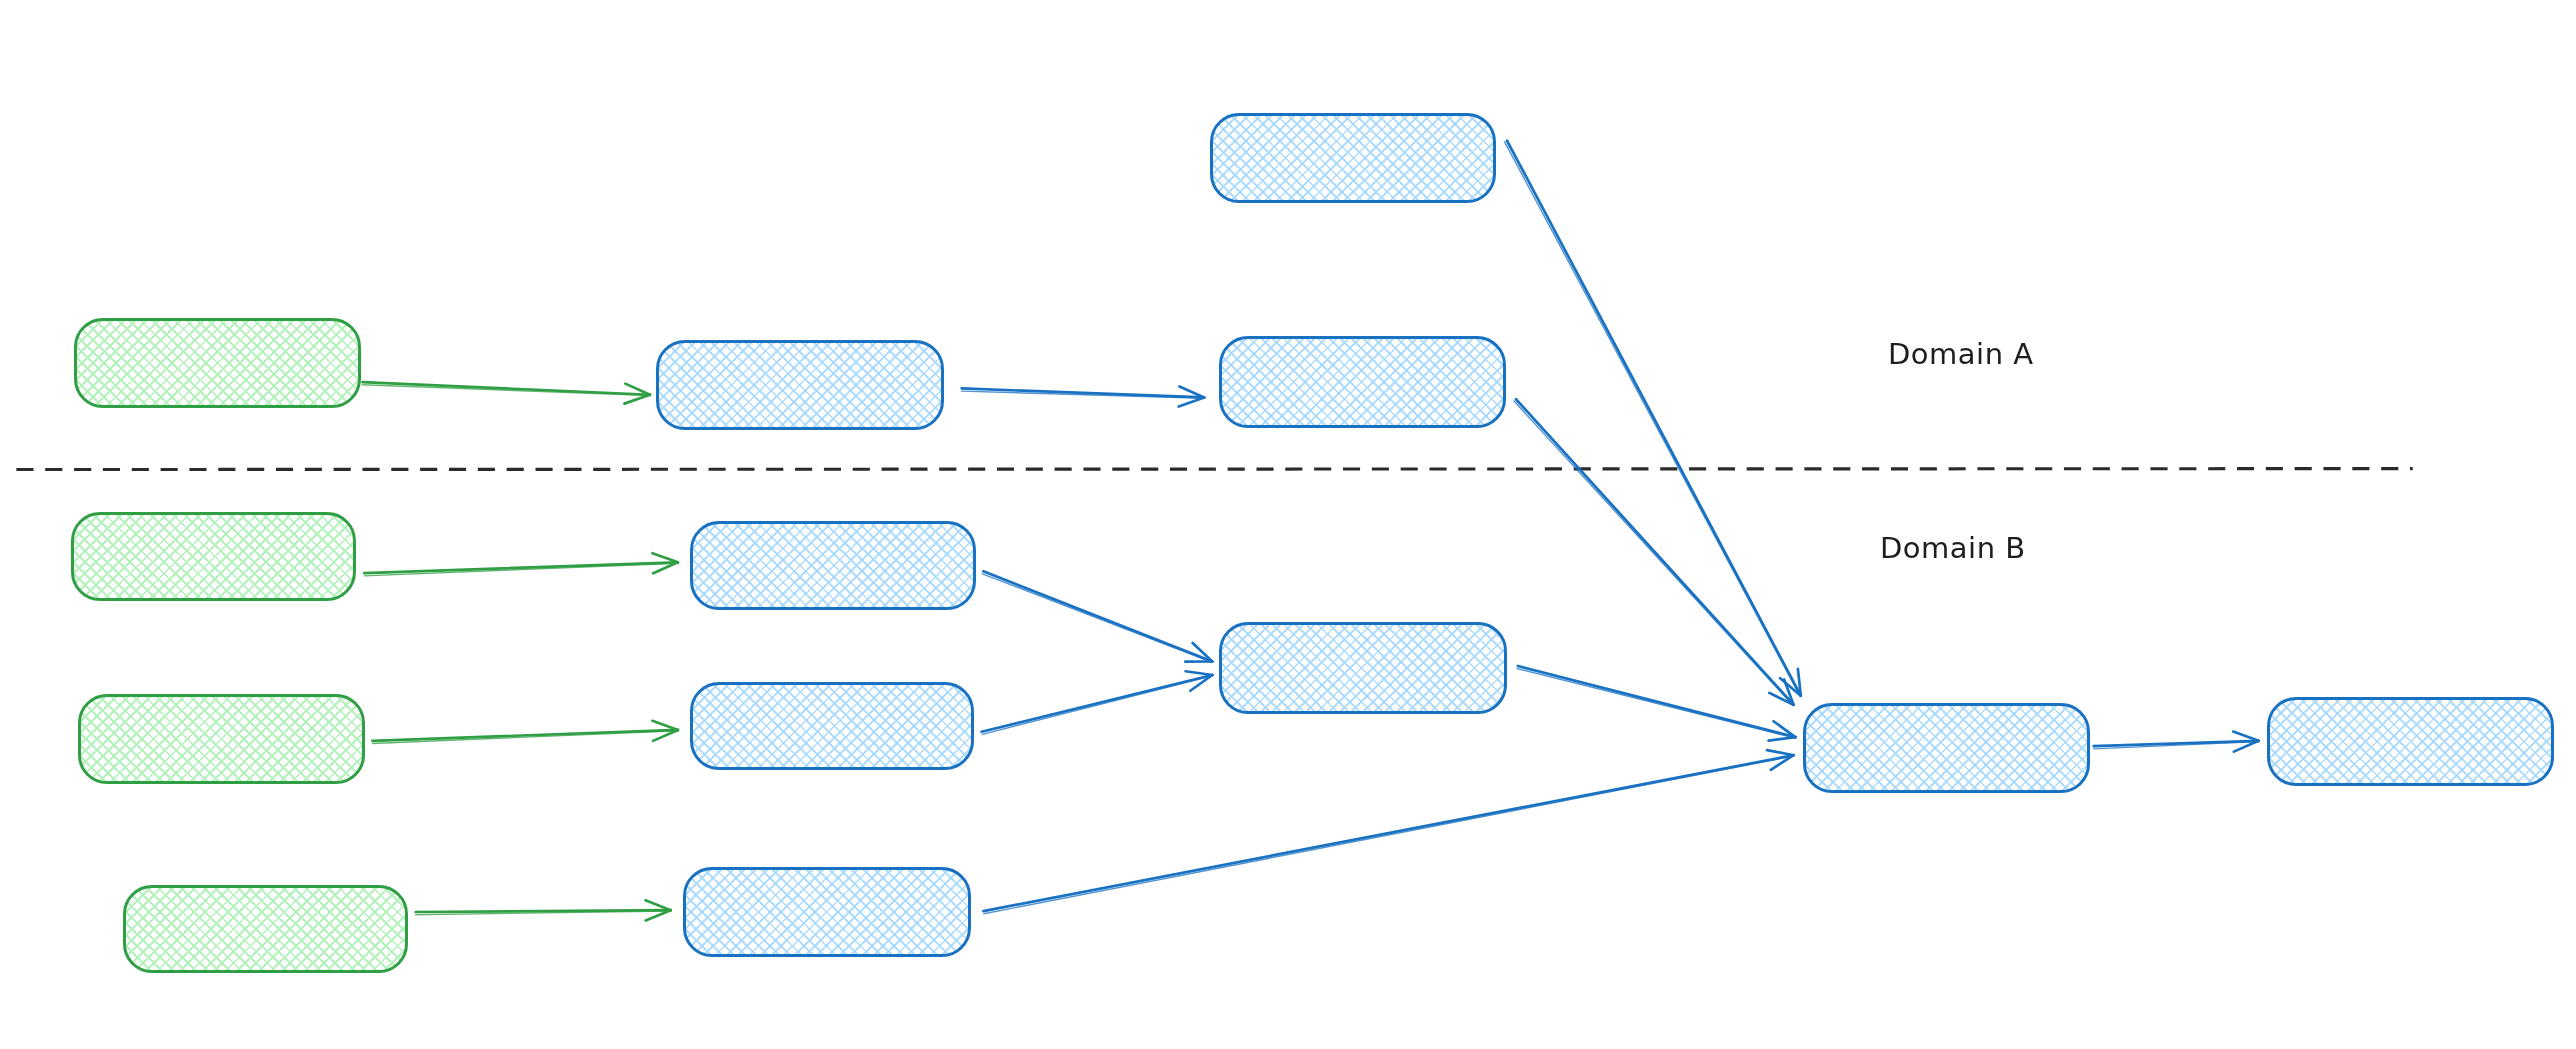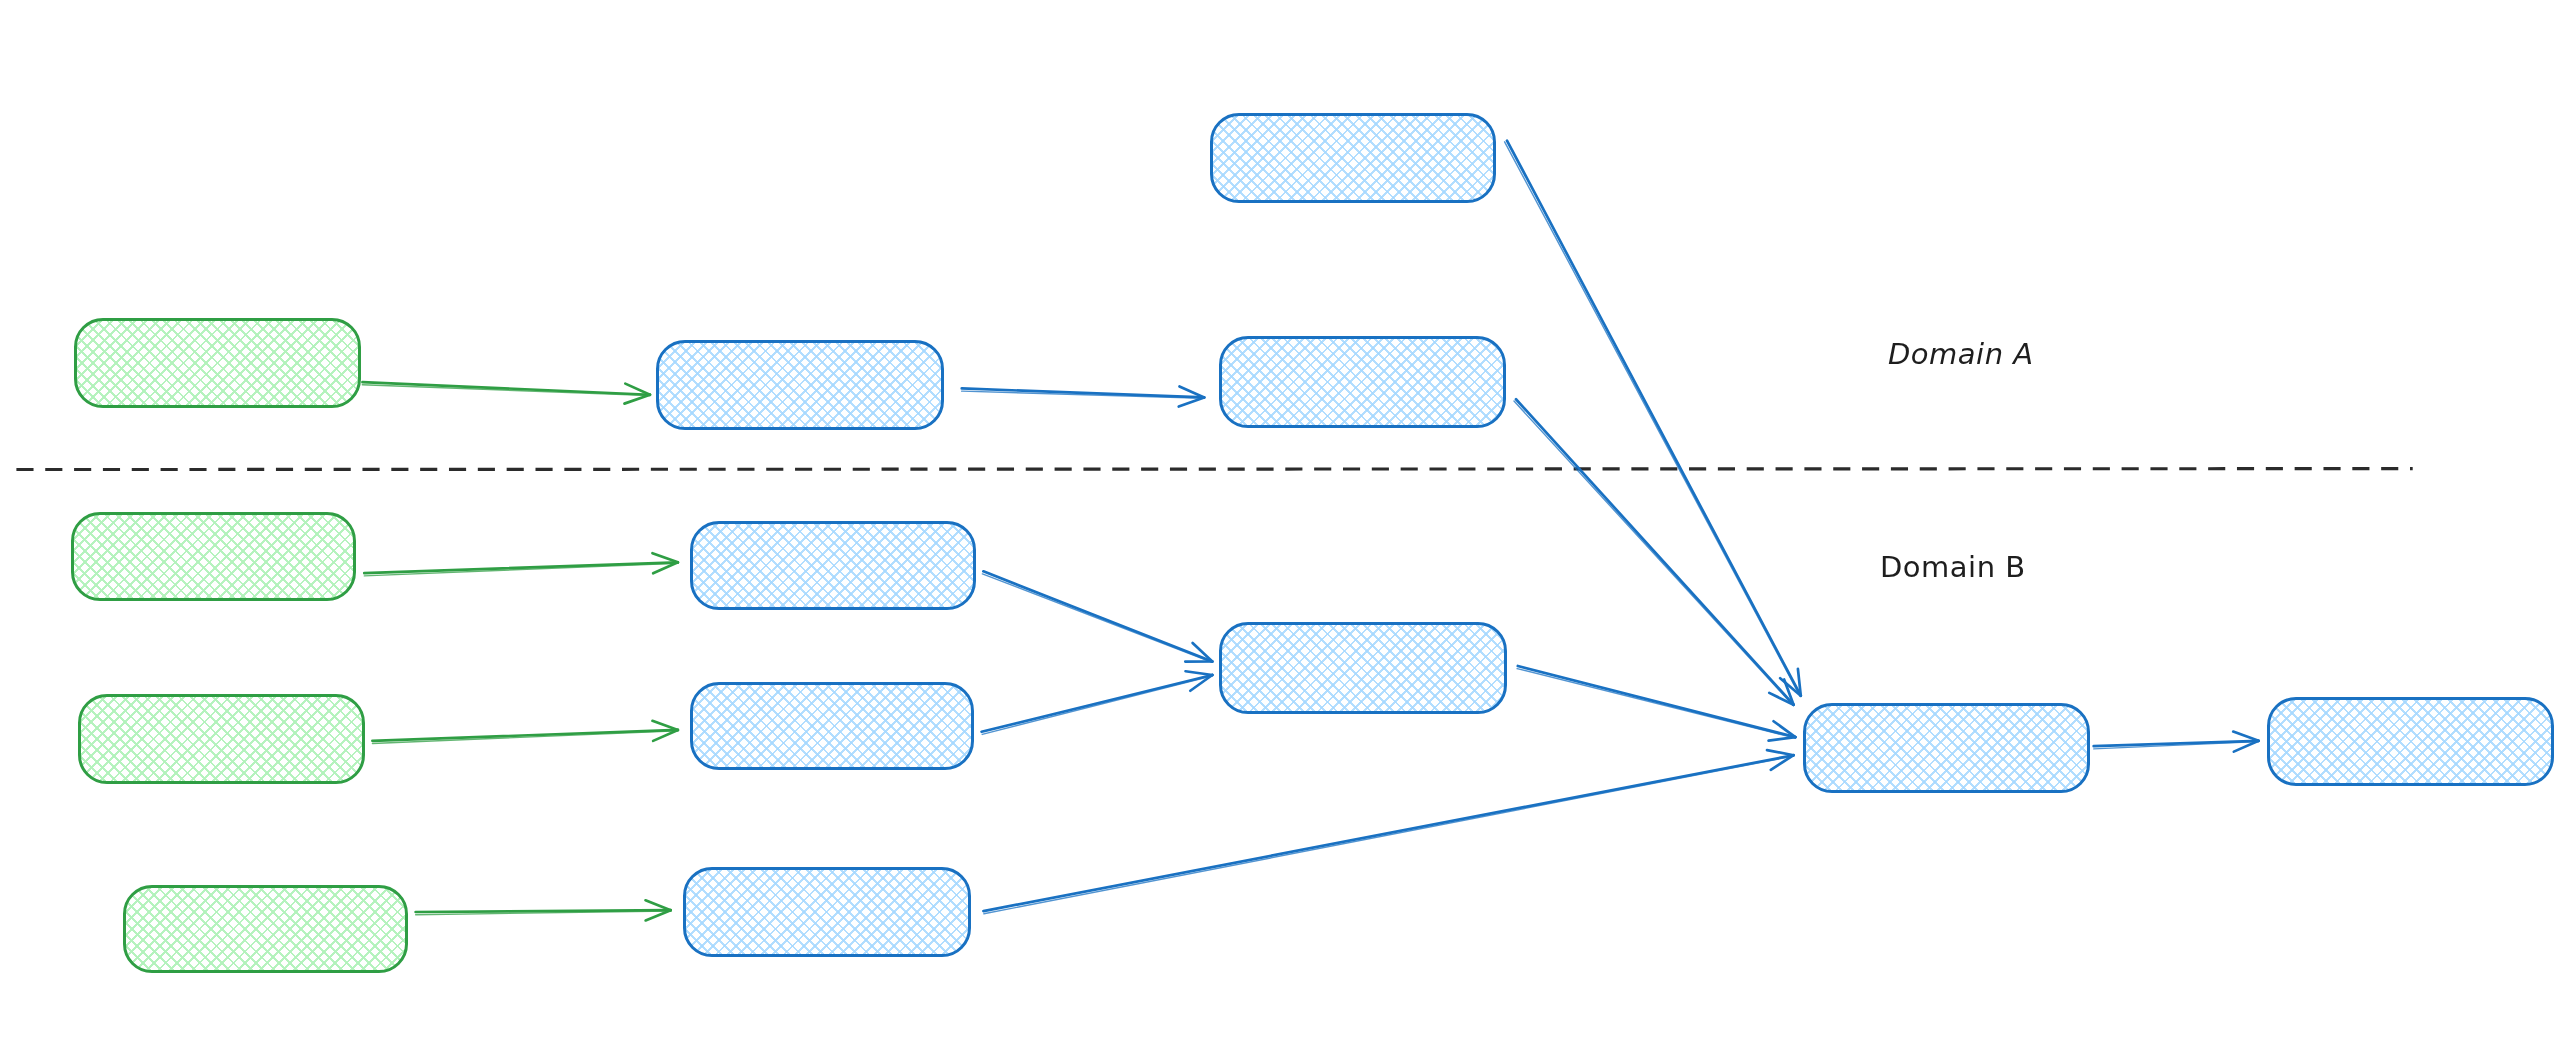--- a/index.html
+++ b/index.html
@@ -129,16 +129,16 @@
     <div class="node blue" style="left: 1219px; top: 336px; width: 287px; height: 92px;"></div>
     <div class="node green" style="left: 71px; top: 512px; width: 285px; height: 89px;"></div>
     <div class="node blue" style="left: 690px; top: 521px; width: 286px; height: 89px;"></div>
     <div class="node green" style="left: 78px; top: 694px; width: 287px; height: 90px;"></div>
     <div class="node blue" style="left: 690px; top: 682px; width: 284px; height: 88px;"></div>
     <div class="node blue" style="left: 1219px; top: 622px; width: 288px; height: 92px;"></div>
     <div class="node green" style="left: 123px; top: 885px; width: 285px; height: 88px;"></div>
     <div class="node blue" style="left: 683px; top: 867px; width: 288px; height: 90px;"></div>
     <div class="node blue" style="left: 1803px; top: 703px; width: 287px; height: 90px;"></div>
     <div class="node blue" style="left: 2267px; top: 697px; width: 287px; height: 89px;"></div>
-    <div class="domain-label" style="left: 1888px; top: 337px; font-style: italic;">Domain A</div>
-    <div class="domain-label" style="left: 1880px; top: 550px;">Domain B</div>
+    <div class="domain-label" style="left: 1888px; top: 337px;">Domain A</div>
+    <div class="domain-label" style="left: 1880px; top: 531px;">Domain B</div>
   </div>
 
 
 </body></html>

